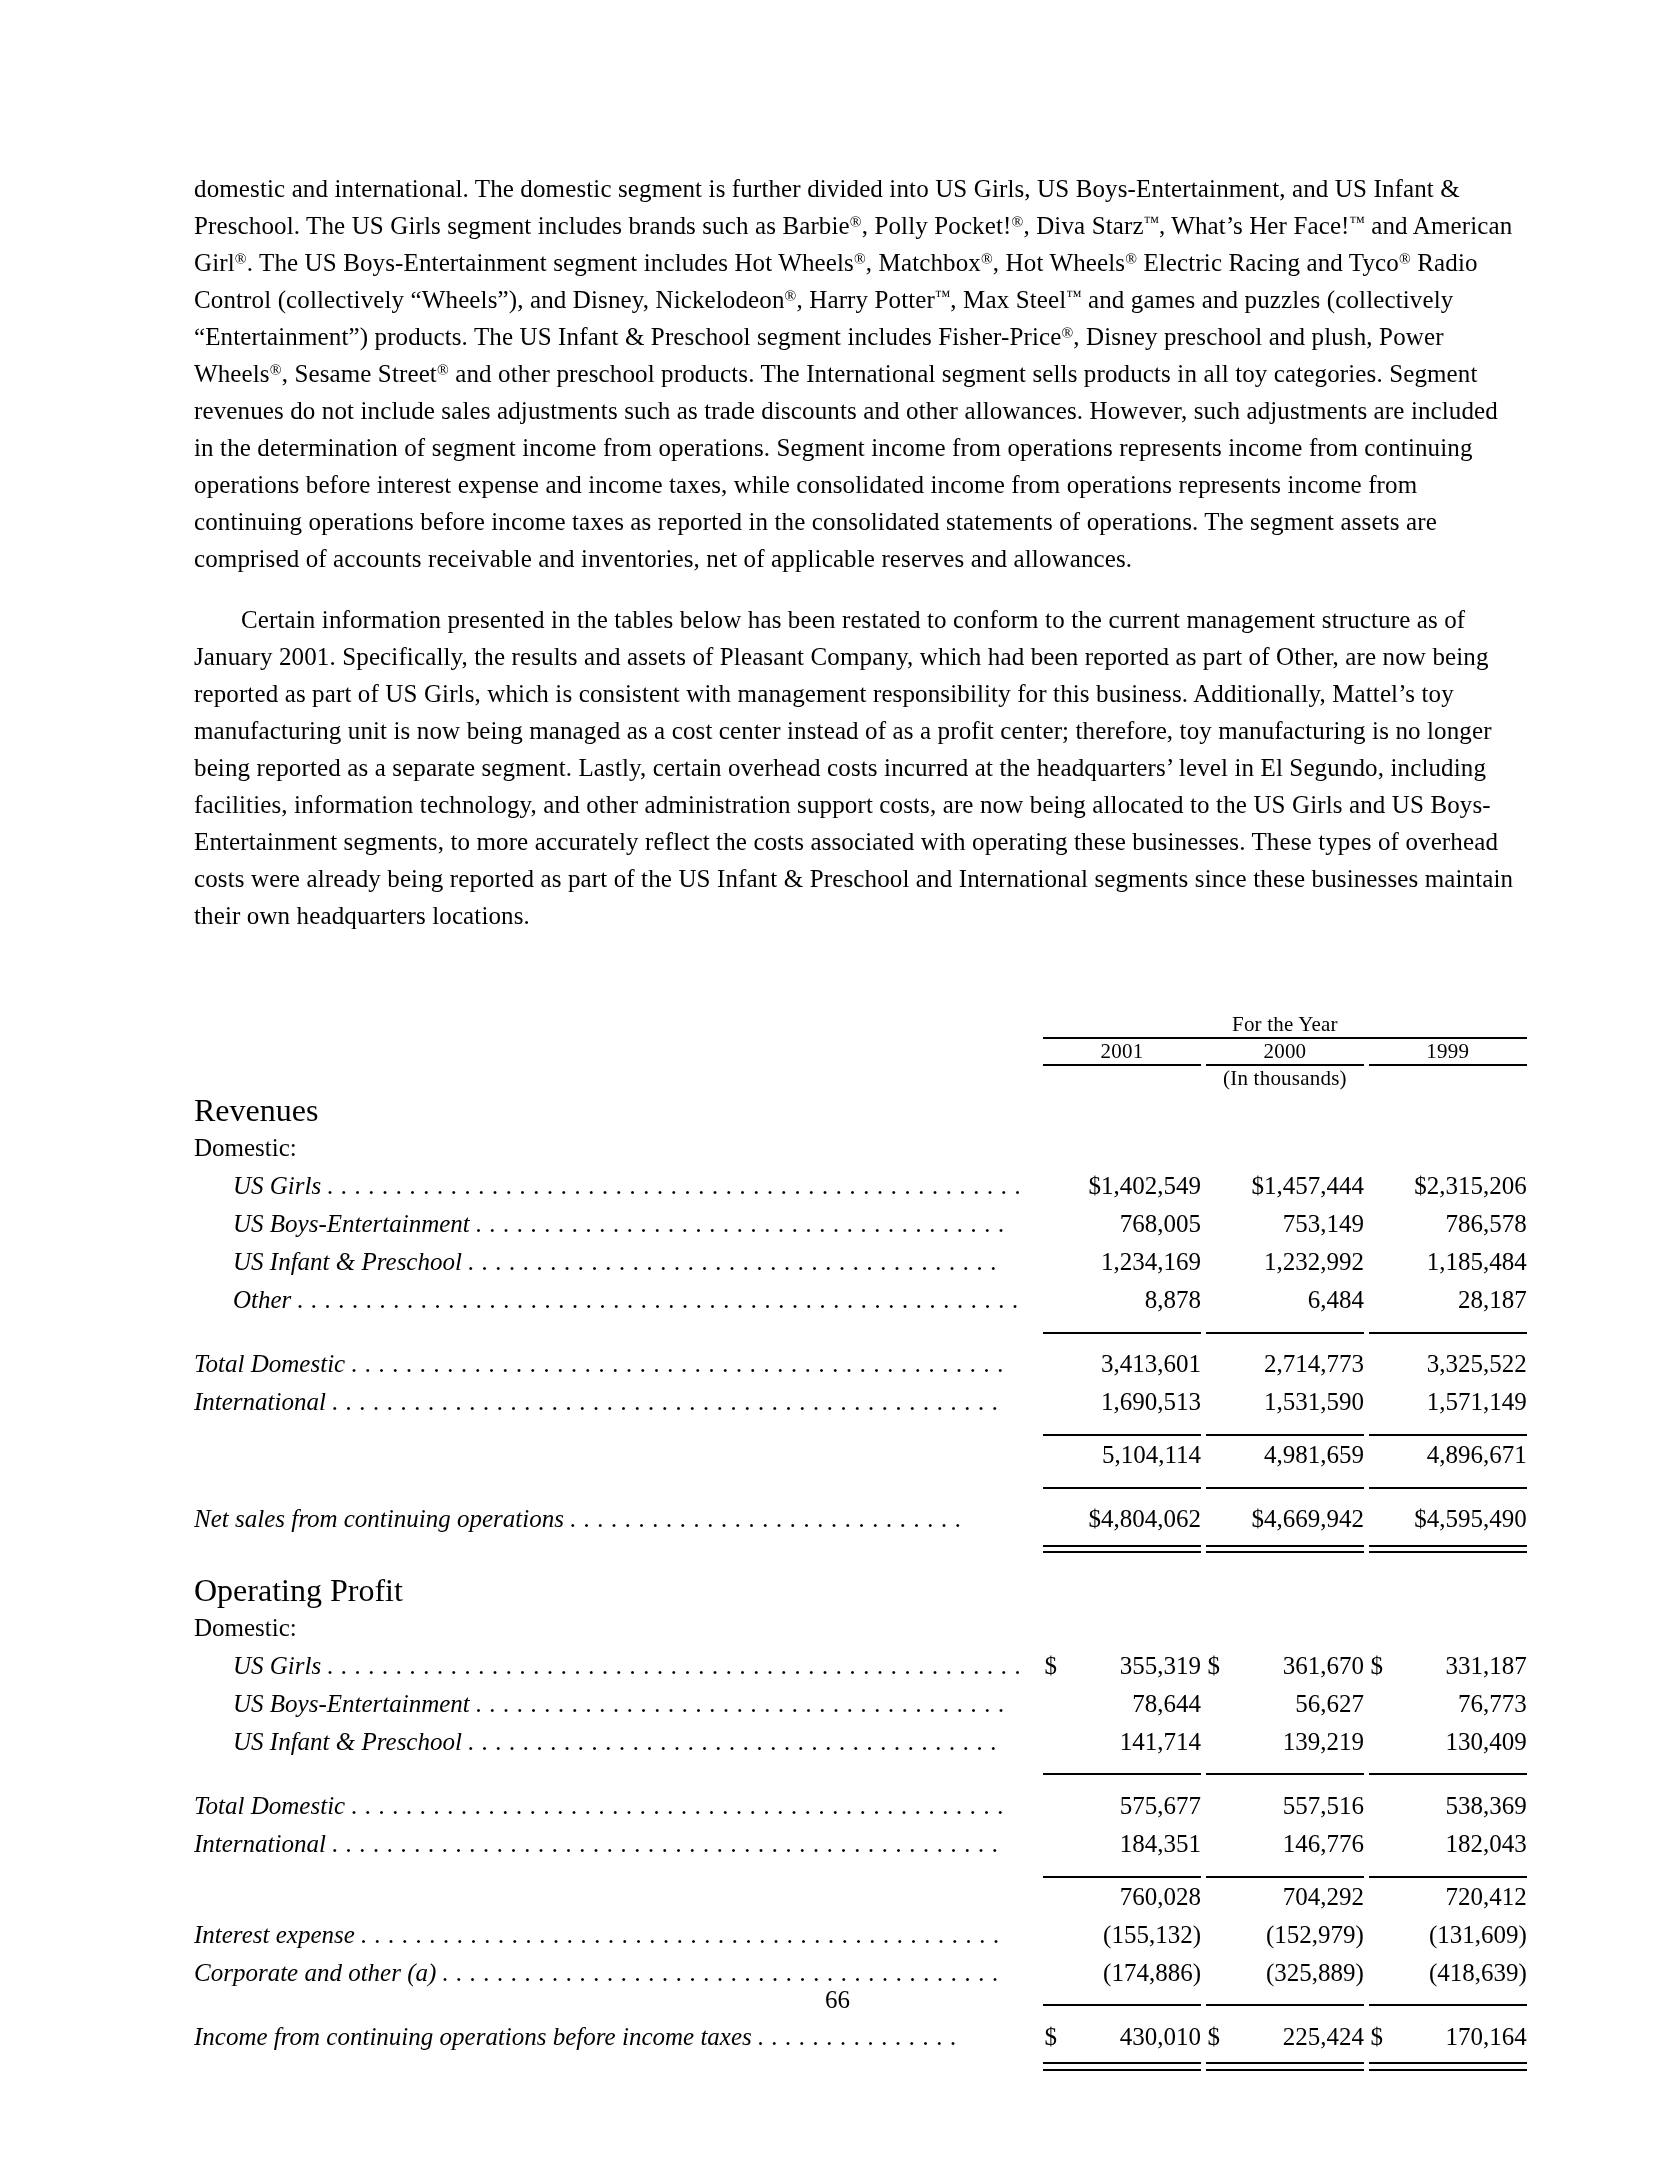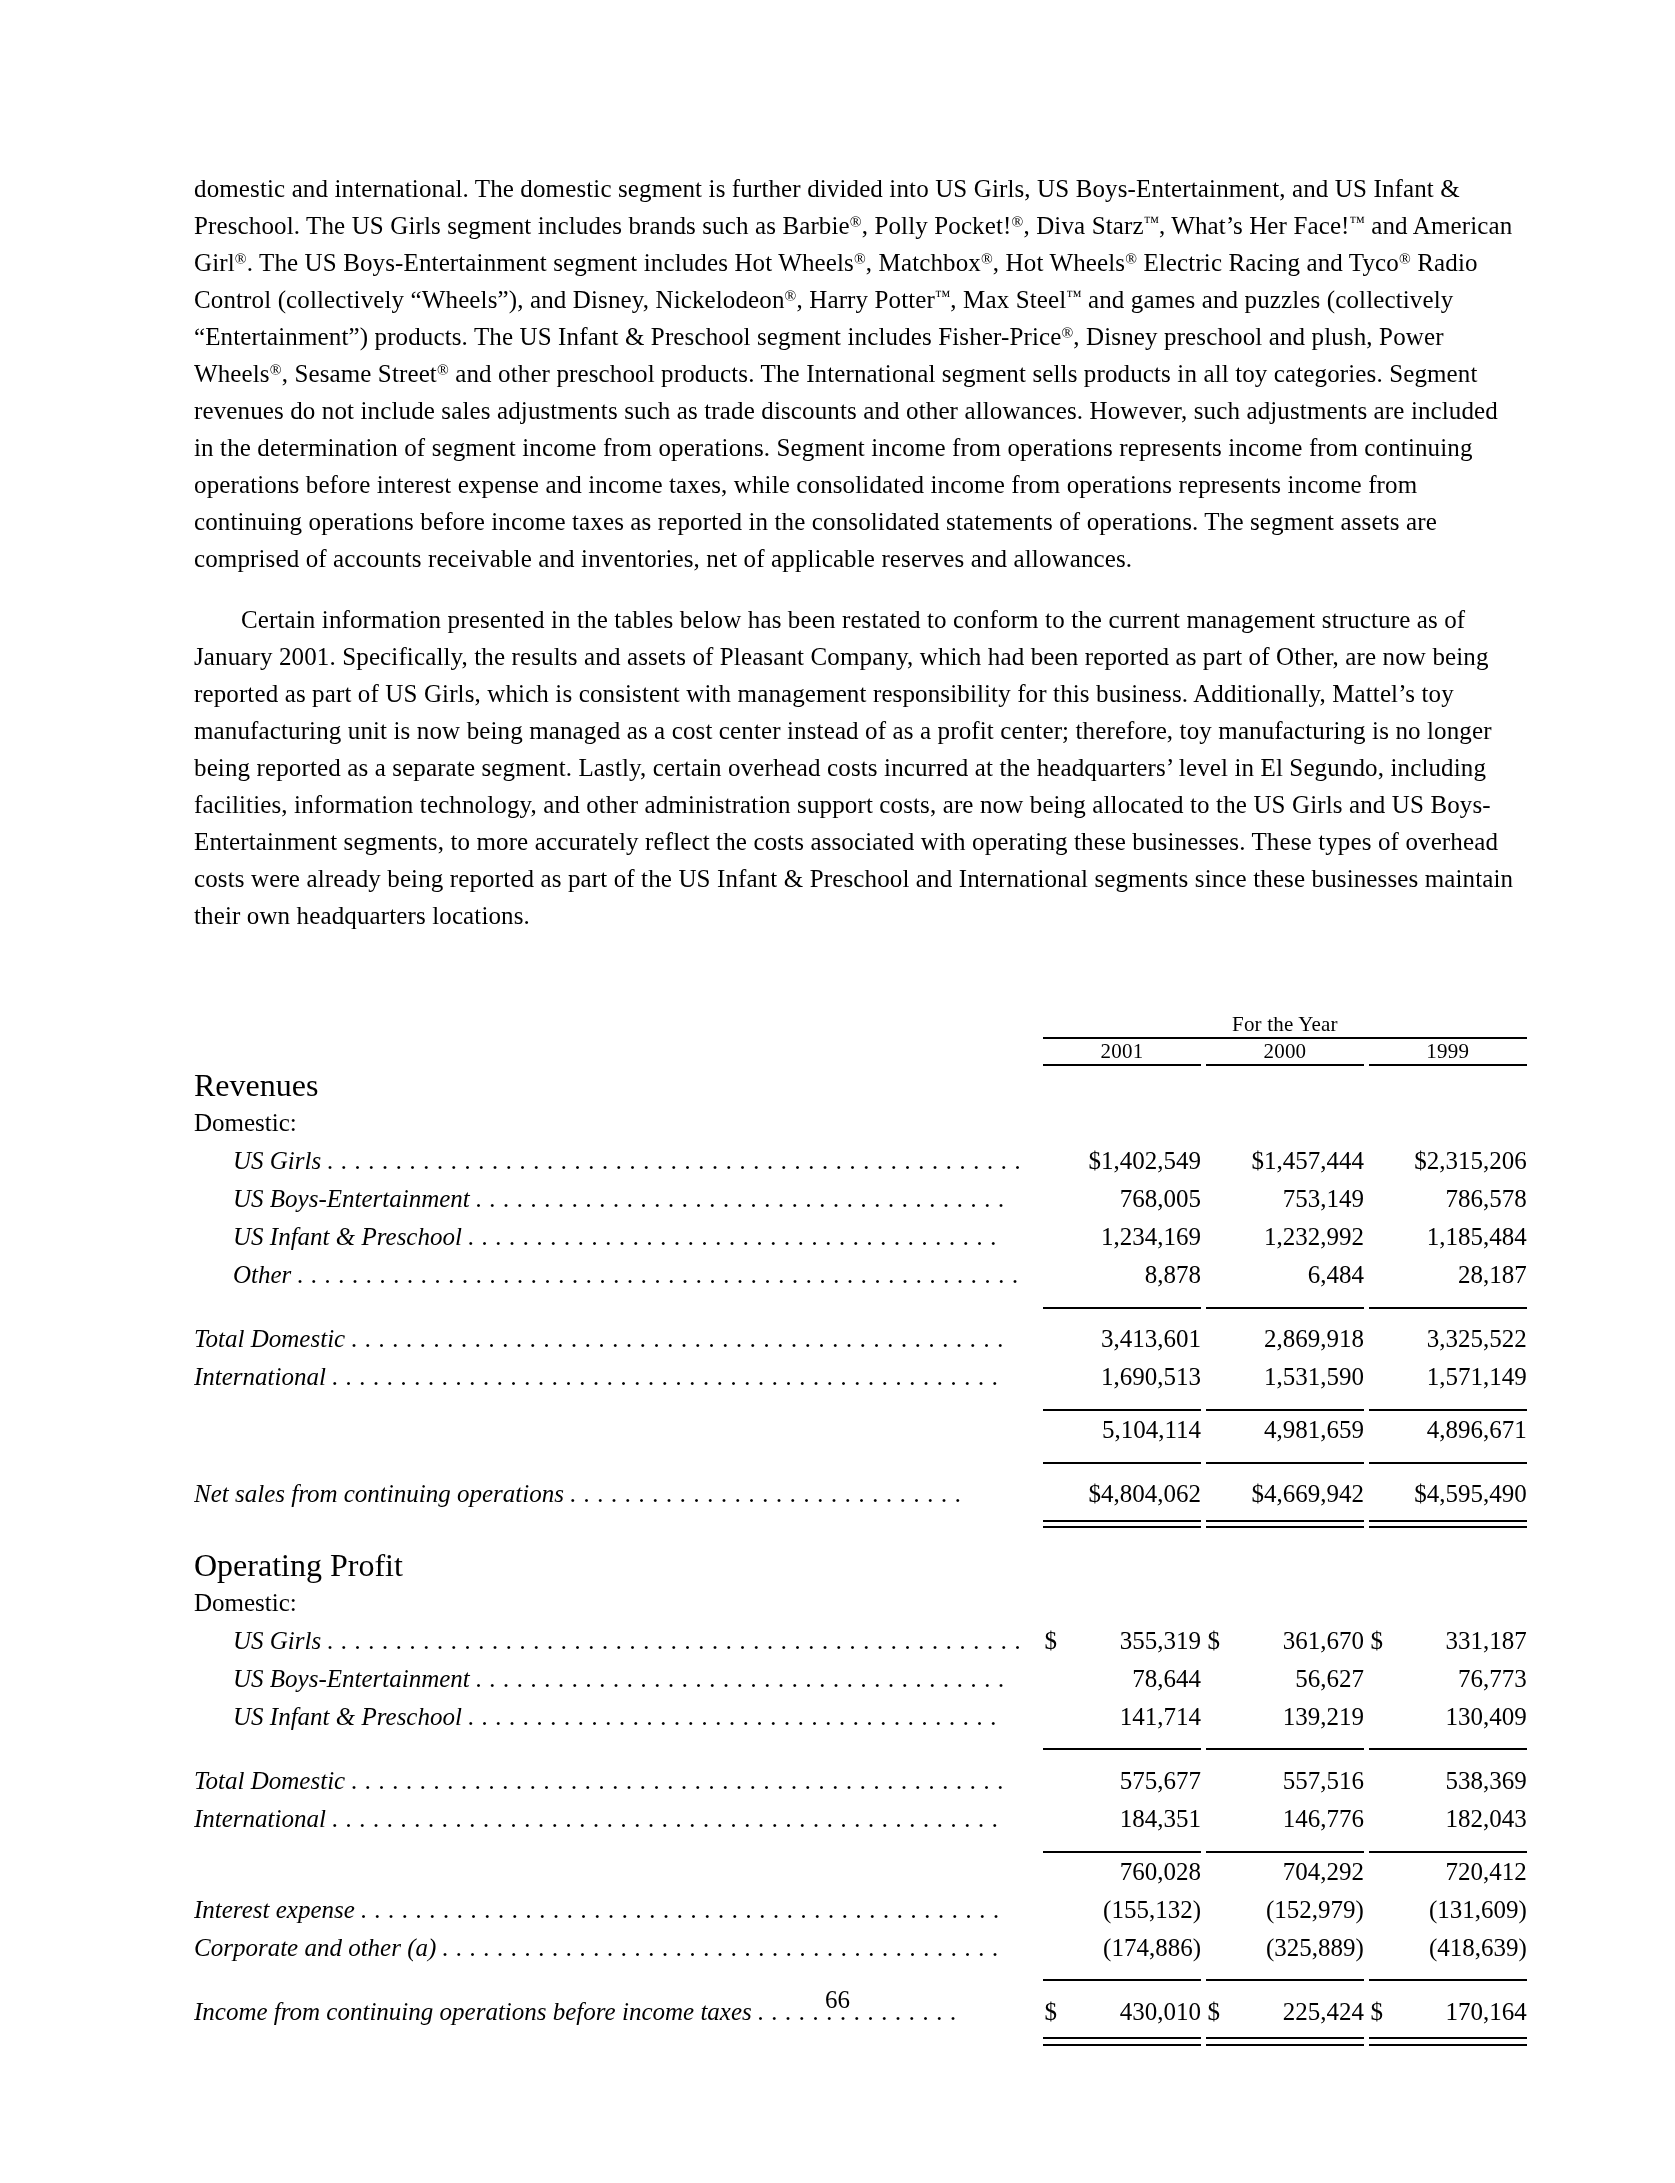--- a/index.html
+++ b/index.html
@@ -214,20 +214,24 @@
             <td class="gap">&nbsp;</td>
             <td class="rule-under">
               <div></div>
             </td>
             <td class="gap">&nbsp;</td>
             <td class="rule-under">
               <div></div>
             </td>
           </tr>
           <tr>
+            <td></td>
+            <td class="hdr-units" colspan="5">(In thousands)</td>
+          </tr>
+          <tr>
             <td class="sect-head" colspan="6">Revenues</td>
           </tr>
           <tr>
             <td class="sub-head" colspan="6">Domestic:</td>
           </tr>
           <tr class="data-row">
             <td class="lbl ind"><span class="txt">US Girls </span><span class="leader">...................................................</span></td>
             <td class="num">$1,402,549</td>
             <td class="gap">&nbsp;</td>
             <td class="num">$1,457,444</td>
@@ -272,21 +276,21 @@
               <div></div>
             </td>
           </tr>
           <tr class="spacer-sm">
             <td colspan="6">&nbsp;</td>
           </tr>
           <tr class="data-row">
             <td class="lbl"><span class="txt">Total Domestic </span><span class="leader">................................................</span></td>
             <td class="num">3,413,601</td>
             <td class="gap">&nbsp;</td>
-            <td class="num">2,869,918</td>
+            <td class="num">2,714,773</td>
             <td class="gap">&nbsp;</td>
             <td class="num">3,325,522</td>
           </tr>
           <tr class="data-row">
             <td class="lbl"><span class="txt">International </span><span class="leader">.................................................</span></td>
             <td class="num">1,690,513</td>
             <td class="gap">&nbsp;</td>
             <td class="num">1,531,590</td>
             <td class="gap">&nbsp;</td>
             <td class="num">1,571,149</td>

